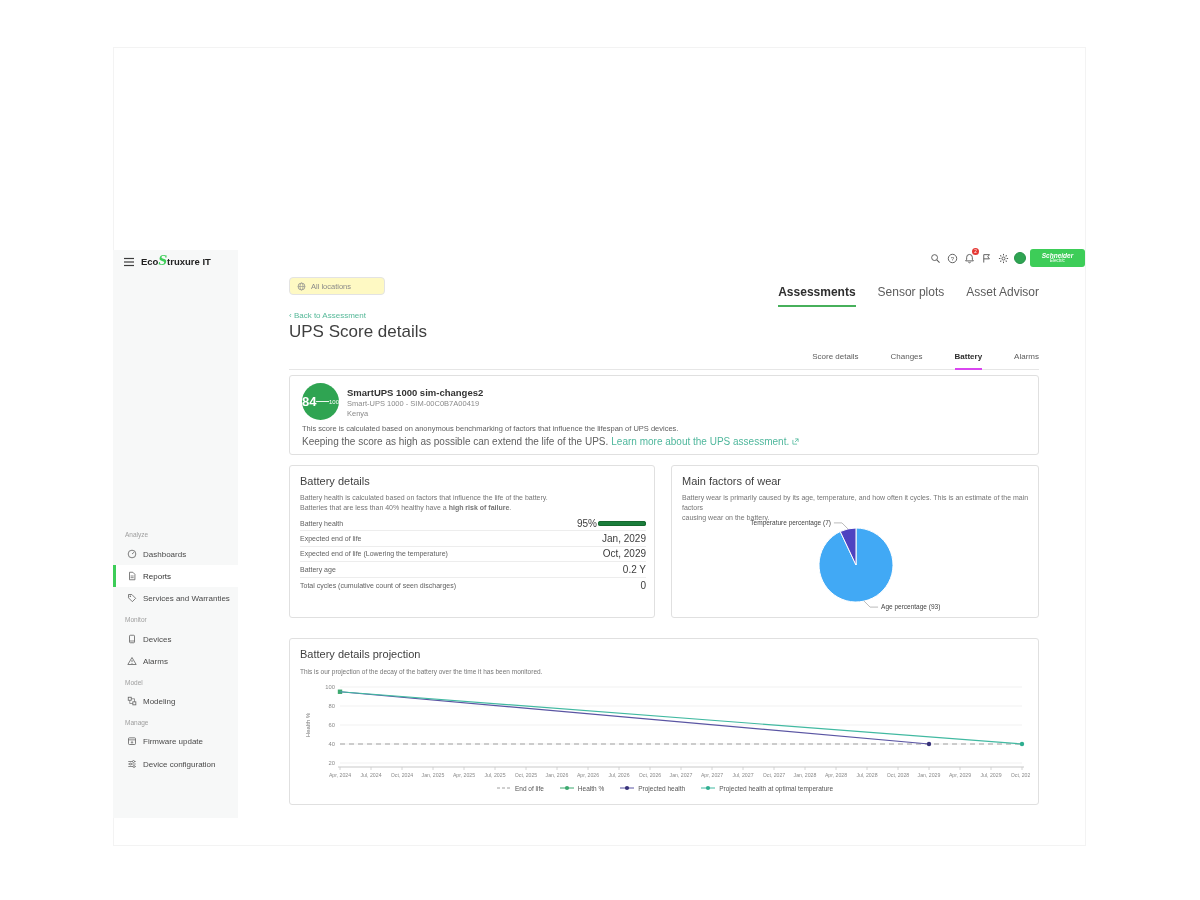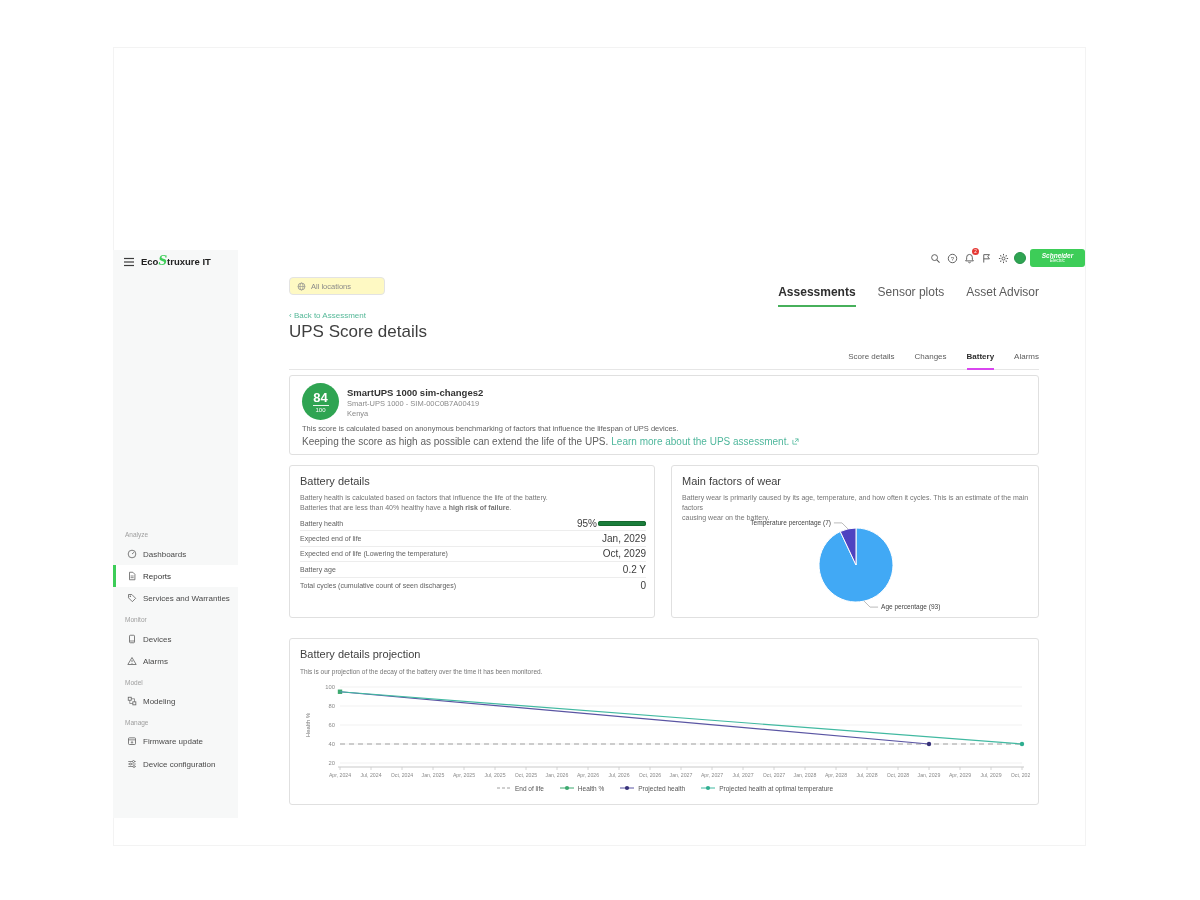--- a/index.html
+++ b/index.html
@@ -30,28 +30,28 @@
   .se-logo .l2 { font-size:4.5px; font-style:italic; }
 
   
   #locbox { left:289px; top:277px; width:96px; height:18px; background:#fef9c3; border:1px solid #e3e3e3; border-radius:4px; display:flex; align-items:center; gap:5px; padding:4px 7px; cursor:text; }
   #locbox span { font-size:7.5px; color:#8a8a8a; }
   #primary-tabs { left:0; top:285px; width:1039px; display:flex; justify-content:flex-end; gap:22px; }
   .ptab { font-size:12px; color:#5c5c5c; padding-bottom:6px; cursor:pointer; }
   .ptab.active { color:#2e2e2e; font-weight:bold; border-bottom:2px solid #47b05b; }
   #back-link { left:289px; top:311px; font-size:8px; color:#55b898; cursor:pointer; }
   #page-title { left:289px; top:322px; font-size:17px; font-weight:500; color:#3f3f3f; }
-  #secondary-tabs-row { left:289px; top:352px; width:750px; border-bottom:1px solid #e6e6e6; display:flex; justify-content:flex-end; gap:20px; }
+  #secondary-tabs-row { left:289px; top:352px; width:750px; border-bottom:1px solid #e6e6e6; display:flex; justify-content:flex-end; gap:32px; }
   .stab { font-size:8px; color:#5c5c5c; padding-bottom:7px; cursor:pointer; }
   .stab.active { color:#2e2e2e; font-weight:bold; border-bottom:2px solid #d946ef; margin-bottom:-1px; }
 
   
   .card { position:absolute; background:#fff; border:1px solid #e0e0e0; border-radius:3px; }
   #score-card { left:289px; top:375px; width:750px; height:80px; }
-  .score-circle { position:absolute; left:12px; top:7px; width:37px; height:37px; border-radius:50%; background:#2fa452; color:#fff; display:flex; flex-direction:column; align-items:center; justify-content:center; }
+  .score-circle { position:absolute; left:12px; top:7px; width:37px; height:37px; border-radius:50%; background:#2fa452; color:#fff; display:flex; align-items:center; justify-content:center; }
   .score-num { font-size:13px; font-weight:bold; line-height:13px; }
   .score-div { width:16px; border-top:1px solid rgba(255,255,255,.9); margin:1px 0; }
   .score-max { font-size:6px; line-height:6px; }
   .score-name { position:absolute; left:57px; top:11px; font-size:9.5px; font-weight:bold; color:#333; }
   .score-model { position:absolute; left:57px; top:23px; font-size:7.5px; color:#8a8a8a; }
   .score-loc { position:absolute; left:57px; top:33px; font-size:7.5px; color:#8a8a8a; }
   .score-desc1 { position:absolute; left:12px; top:48px; font-size:7.5px; color:#616161; }
   .score-desc2 { position:absolute; left:12px; top:60px; font-size:10px; color:#616161; display:flex; align-items:center; gap:3px; }
   .link { color:#4fb79c; cursor:pointer; }
 

